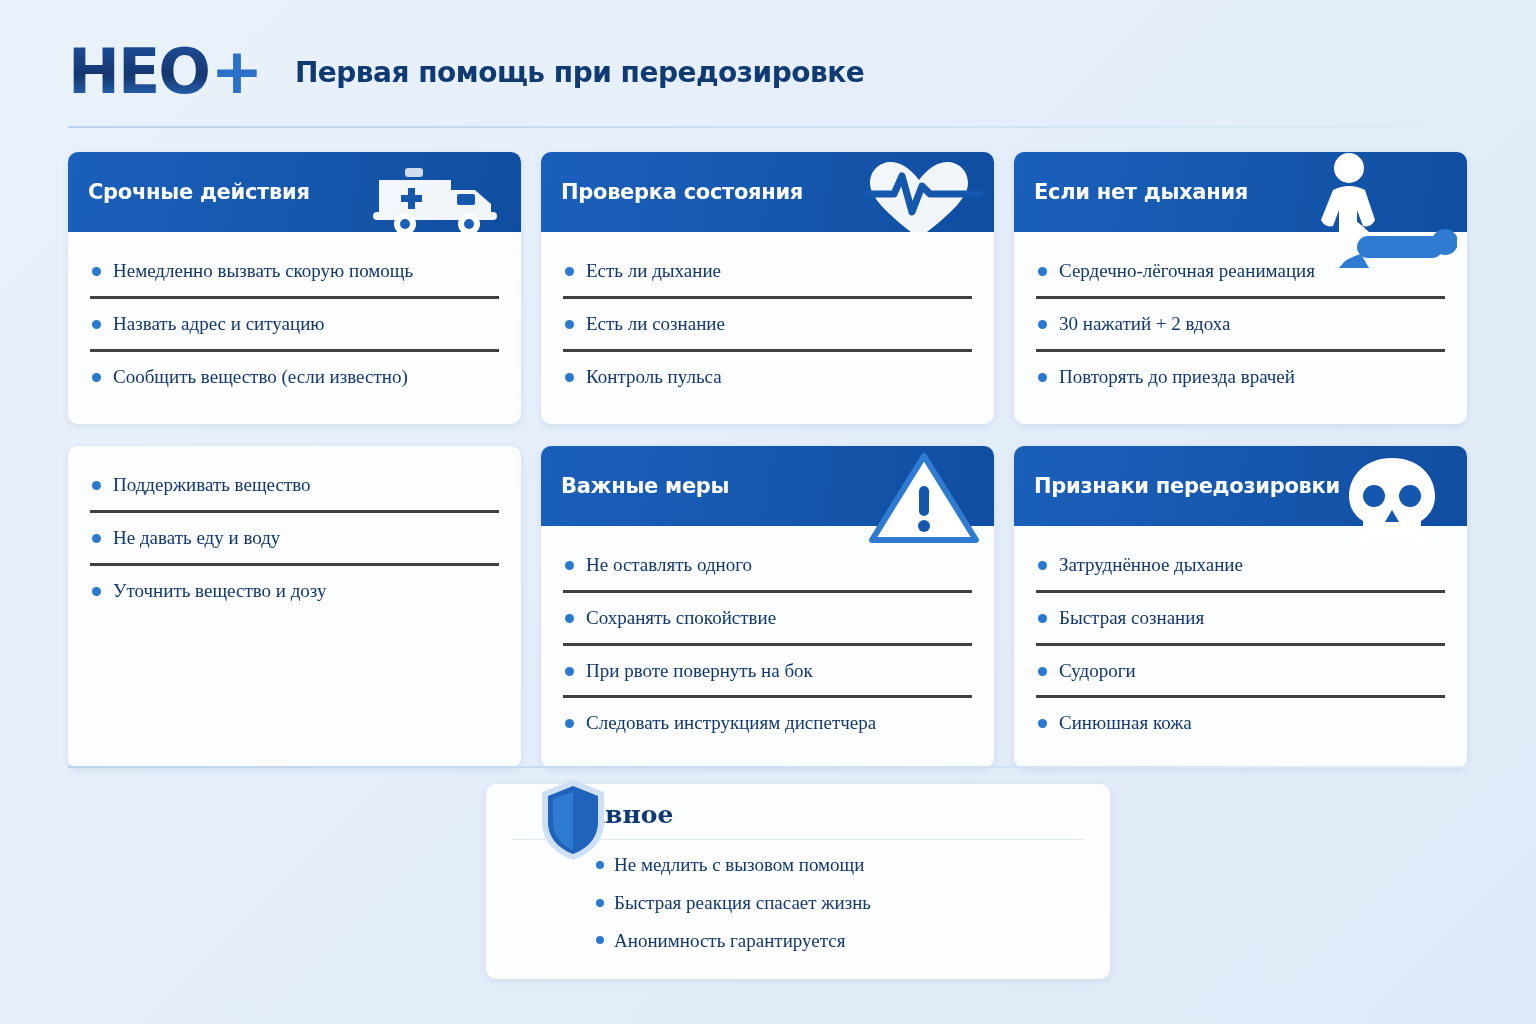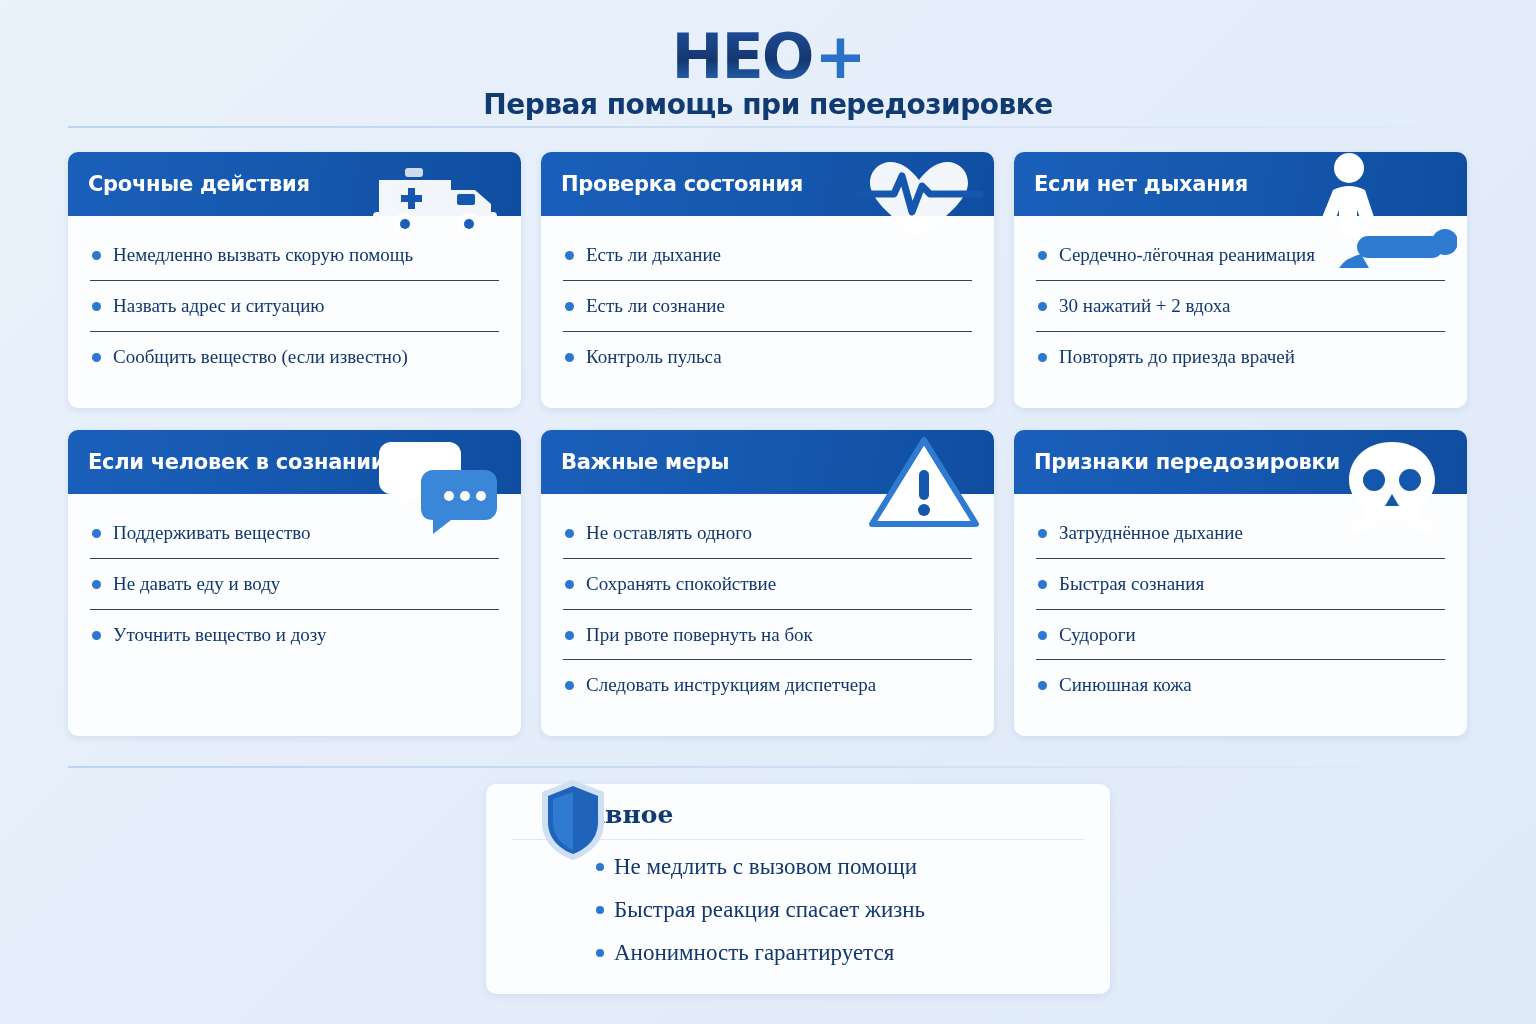--- a/index.html
+++ b/index.html
@@ -17,21 +17,21 @@
 
   
   .header {
     position: absolute;
     left: 68px;
     top: 26px;
     right: 68px;
     height: 92px;
     display: flex;
     align-items: center;
-    flex-direction: column;
+    gap: 34px;
   }
   .logo {
     font-family: "DejaVu Sans", sans-serif;
     font-weight: bold;
     font-size: 62px;
     letter-spacing: -2px;
     line-height: 1;
     background: linear-gradient(180deg, #1f4f9c 0%, #14366e 55%, #2b6fc4 100%);
     -webkit-background-clip: text;
     background-clip: text;
@@ -77,21 +77,21 @@
     border-radius: 10px;
     box-shadow: 0 2px 7px rgba(28, 70, 130, 0.10);
     overflow: hidden;
     position: relative;
   }
   .card-head {
     height: 56px;
     background: linear-gradient(100deg, #1a5fba 0%, #1557ad 55%, #0f4da0 100%);
     display: flex;
     align-items: center;
-    padding: 4px 20px;
+    padding: 12px 20px;
     position: relative;
   }
   .card-head h2 {
     margin: 0;
     font-family: "DejaVu Sans", sans-serif;
     font-size: 21px;
     font-weight: bold;
     color: #ffffff;
     letter-spacing: -0.3px;
     position: relative;
@@ -107,21 +107,21 @@
   .card-body {
     padding: 14px 22px 18px 22px;
     min-height: 160px;
   }
   .card.tall .card-body { min-height: 210px; }
   .item {
     display: flex;
     align-items: flex-start;
     gap: 12px;
     padding: 13px 0 13px 2px;
-    border-bottom: 1px solid #404040;
+    border-bottom: 3px solid #404040;
     font-size: 19px;
     color: #133congest;
   }
   .item { color: #13386e; }
   .item:last-child { border-bottom: none; }
   .dot {
     width: 9px;
     height: 9px;
     border-radius: 50%;
     background: #2a78cf;
@@ -167,21 +167,21 @@
     color: #123a72;
   }
   .shield-wrap {
     position: absolute;
     left: 50px;
     top: -8px;
   }
   .summary .item {
     padding: 7px 0 7px 84px;
     border-bottom: none;
-    font-size: 23px;
+    font-size: 19px;
     align-items: center;
     gap: 10px;
   }
   .summary .dot { margin-top: 0; width: 8px; height: 8px; }
 </style>
 </head>
 <body>
 
 <div class="header">
   <div class="logo">
@@ -287,32 +287,20 @@
           <span class="txt">30 нажатий + 2 вдоха</span>
         </div>
       <div class="item">
           <span class="dot"></span>
           <span class="txt">Повторять до приезда врачей</span>
         </div>
     </div>
   </div>
 
   <div class="card tall">
-    <div class="card-head">
-      <h2>Если человек в сознании</h2>
-      <span class="card-icon">
-        <svg width="140" height="110" viewBox="0 0 140 110">
-          <path d="M20 14 h58 a12 12 0 0 1 12 12 v28 a12 12 0 0 1 -12 12 h-30 l-20 16 v-16 h-8 a12 12 0 0 1 -12 -12 v-28 a12 12 0 0 1 12 -12 z" fill="#ffffff"></path>
-          <path d="M62 42 h52 a12 12 0 0 1 12 12 v26 a12 12 0 0 1 -12 12 h-34 l-18 14 v-14 q-12 0 -12 -12 v-26 a12 12 0 0 1 12 -12 z" fill="#3a86d8"></path>
-          <circle cx="78" cy="68" r="5" fill="#ffffff"></circle>
-          <circle cx="94" cy="68" r="5" fill="#ffffff"></circle>
-          <circle cx="110" cy="68" r="5" fill="#ffffff"></circle>
-        </svg>
-      </span>
-    </div>
     <div class="card-body">
       <div class="item">
           <span class="dot"></span>
           <span class="txt">Поддерживать вещество</span>
         </div>
       <div class="item">
           <span class="dot"></span>
           <span class="txt">Не давать еду и воду</span>
         </div>
       <div class="item">

